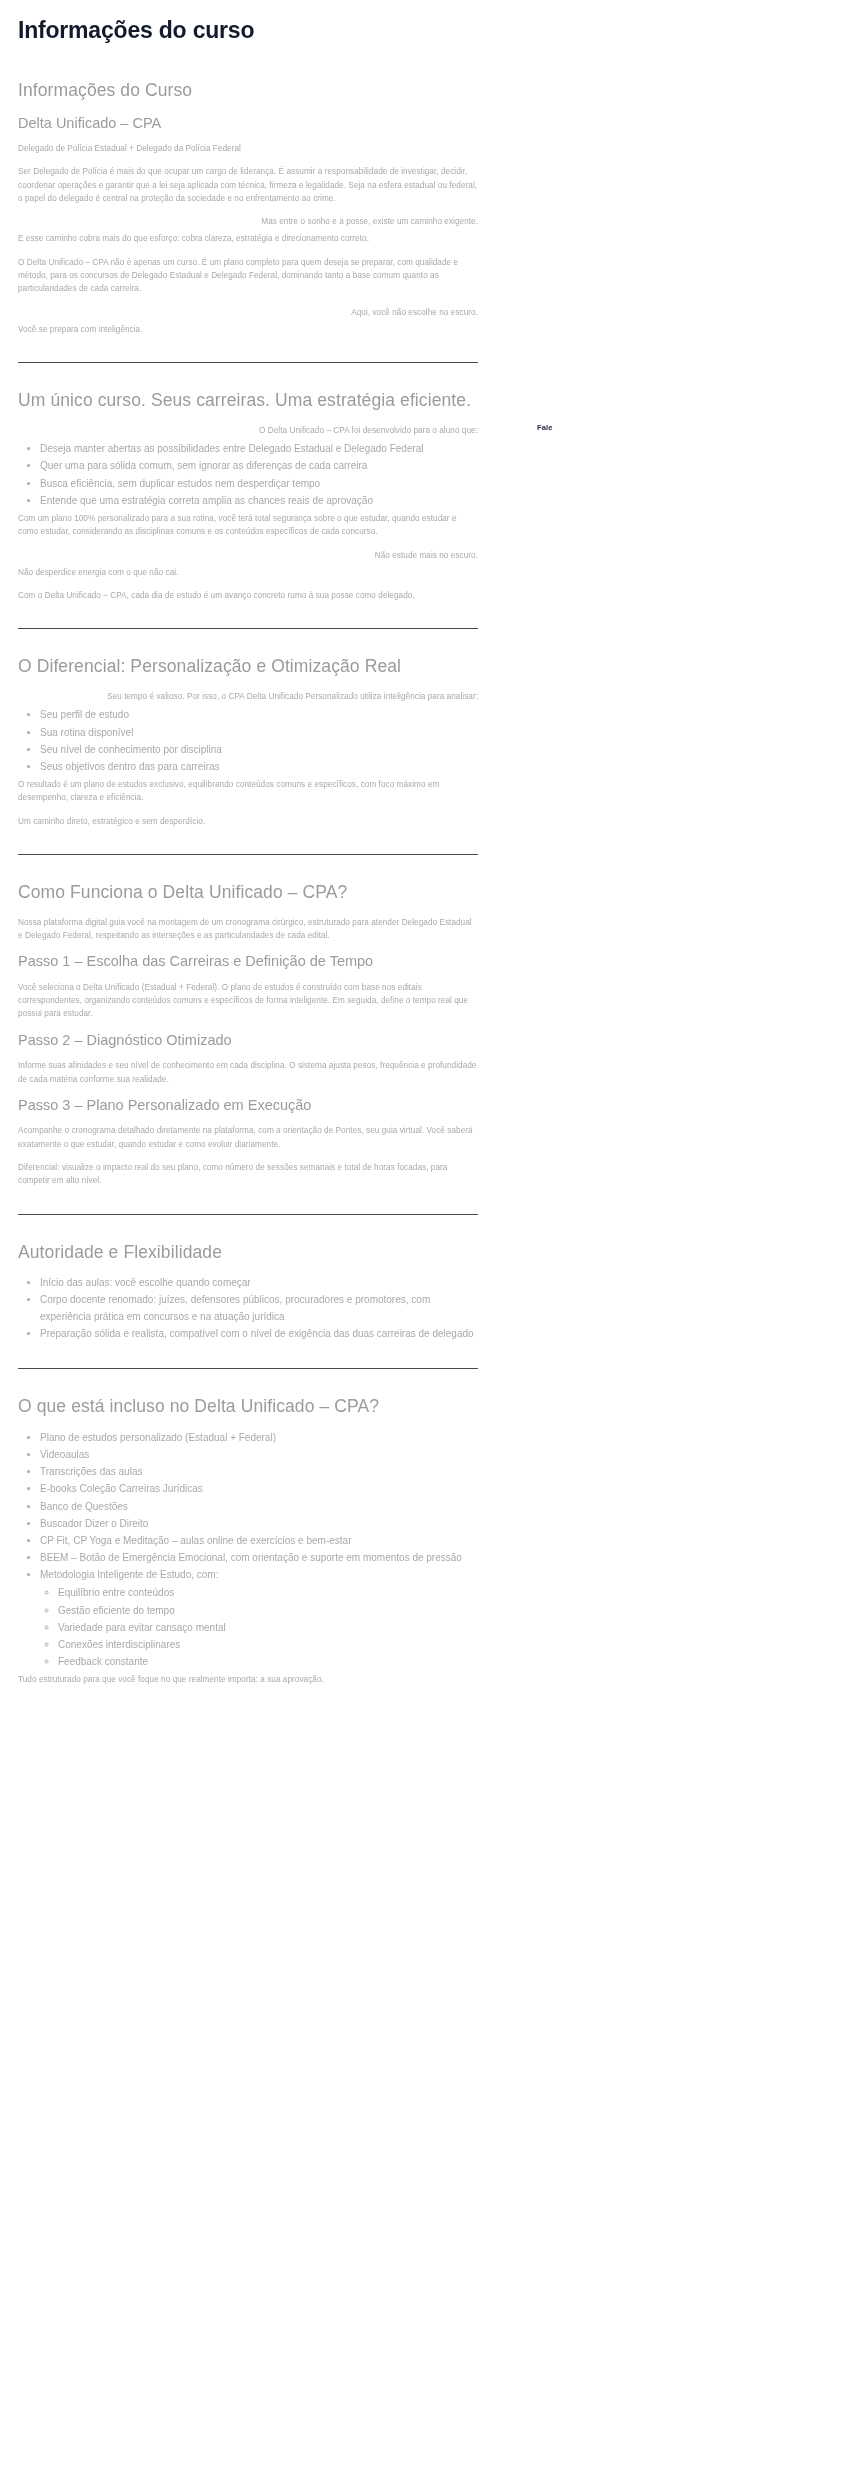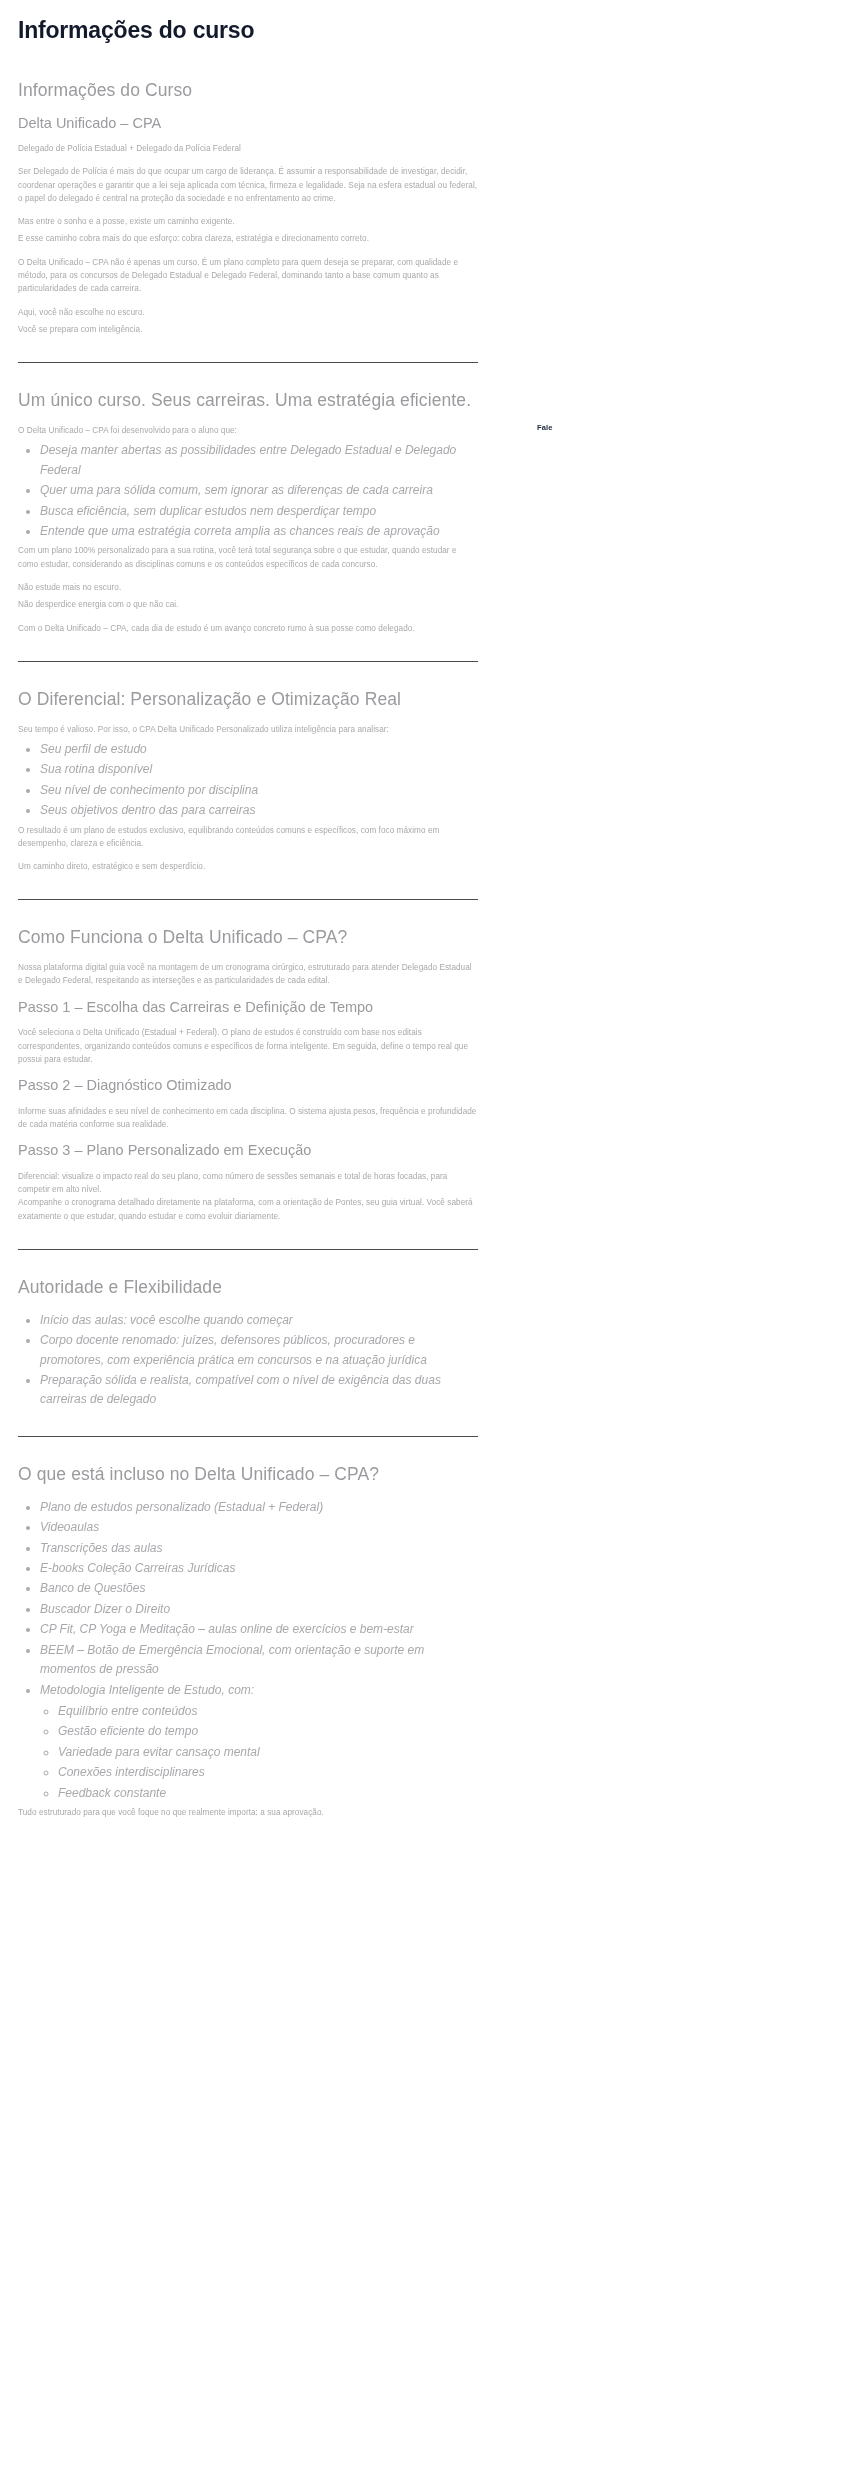--- a/index.html
+++ b/index.html
@@ -60,40 +60,39 @@
     margin: 0 0 9px 0;
   }
 
   p.body {
     font-size: 8.2px;
     line-height: 1.62;
     color: #a9a9ad;
     margin: 0 0 10px 0;
     letter-spacing: 0.05px;
   }
-  p.body.tight { margin-bottom: 4px; }
+  p.body.tight { margin-bottom: 4px; text-align: right; }
   p.body.last { margin-bottom: 0; }
 
   ul.bullets, ul.bullets ul {
     margin: 0 0 3px 0;
     padding-left: 22px;
     list-style: disc;
   }
   ul.bullets ul {
     list-style: circle;
     padding-left: 18px;
     margin-top: 2px;
     margin-bottom: 0;
   }
   ul.bullets li {
-    font-size: 12px;
+    font-size: 10px;
     line-height: 1.62;
     color: #a9a9ad;
     margin: 0 0 1px 0;
-    font-style: italic;
   }
 
   hr.divider {
     border: none;
     border-top: 1.4px solid #4b4b4b;
     margin: 26px 0 26px 0;
     width: 460px;
   }
 
   .block { margin-bottom: 0; }
@@ -170,23 +169,23 @@
       <h2 class="sect-title">Como Funciona o Delta Unificado – CPA?</h2>
       <p class="body">Nossa plataforma digital guia você na montagem de um cronograma cirúrgico, estruturado para atender Delegado Estadual e Delegado Federal, respeitando as interseções e as particularidades de cada edital.</p>
 
       <h3 class="sub-title">Passo 1 – Escolha das Carreiras e Definição de Tempo</h3>
       <p class="body">Você seleciona o Delta Unificado (Estadual + Federal). O plano de estudos é construído com base nos editais correspondentes, organizando conteúdos comuns e específicos de forma inteligente. Em seguida, define o tempo real que possui para estudar.</p>
 
       <h3 class="sub-title">Passo 2 – Diagnóstico Otimizado</h3>
       <p class="body">Informe suas afinidades e seu nível de conhecimento em cada disciplina. O sistema ajusta pesos, frequência e profundidade de cada matéria conforme sua realidade.</p>
 
       <h3 class="sub-title">Passo 3 – Plano Personalizado em Execução</h3>
+      <p class="body">Acompanhe o cronograma detalhado diretamente na plataforma, com a orientação de Pontes, seu guia virtual. Você saberá exatamente o que estudar, quando estudar e como evoluir diariamente.</p>
+
       <p class="body last">Diferencial: visualize o impacto real do seu plano, como número de sessões semanais e total de horas focadas, para competir em alto nível.</p>
-
-      <p class="body">Acompanhe o cronograma detalhado diretamente na plataforma, com a orientação de Pontes, seu guia virtual. Você saberá exatamente o que estudar, quando estudar e como evoluir diariamente.</p>
     </section>
 
     <hr class="divider">
 
     <section class="block">
       <h2 class="sect-title">Autoridade e Flexibilidade</h2>
       <ul class="bullets">
         <li>Início das aulas: você escolhe quando começar</li>
         <li>Corpo docente renomado: juízes, defensores públicos, procuradores e promotores, com experiência prática em concursos e na atuação jurídica</li>
         <li>Preparação sólida e realista, compatível com o nível de exigência das duas carreiras de delegado</li>

